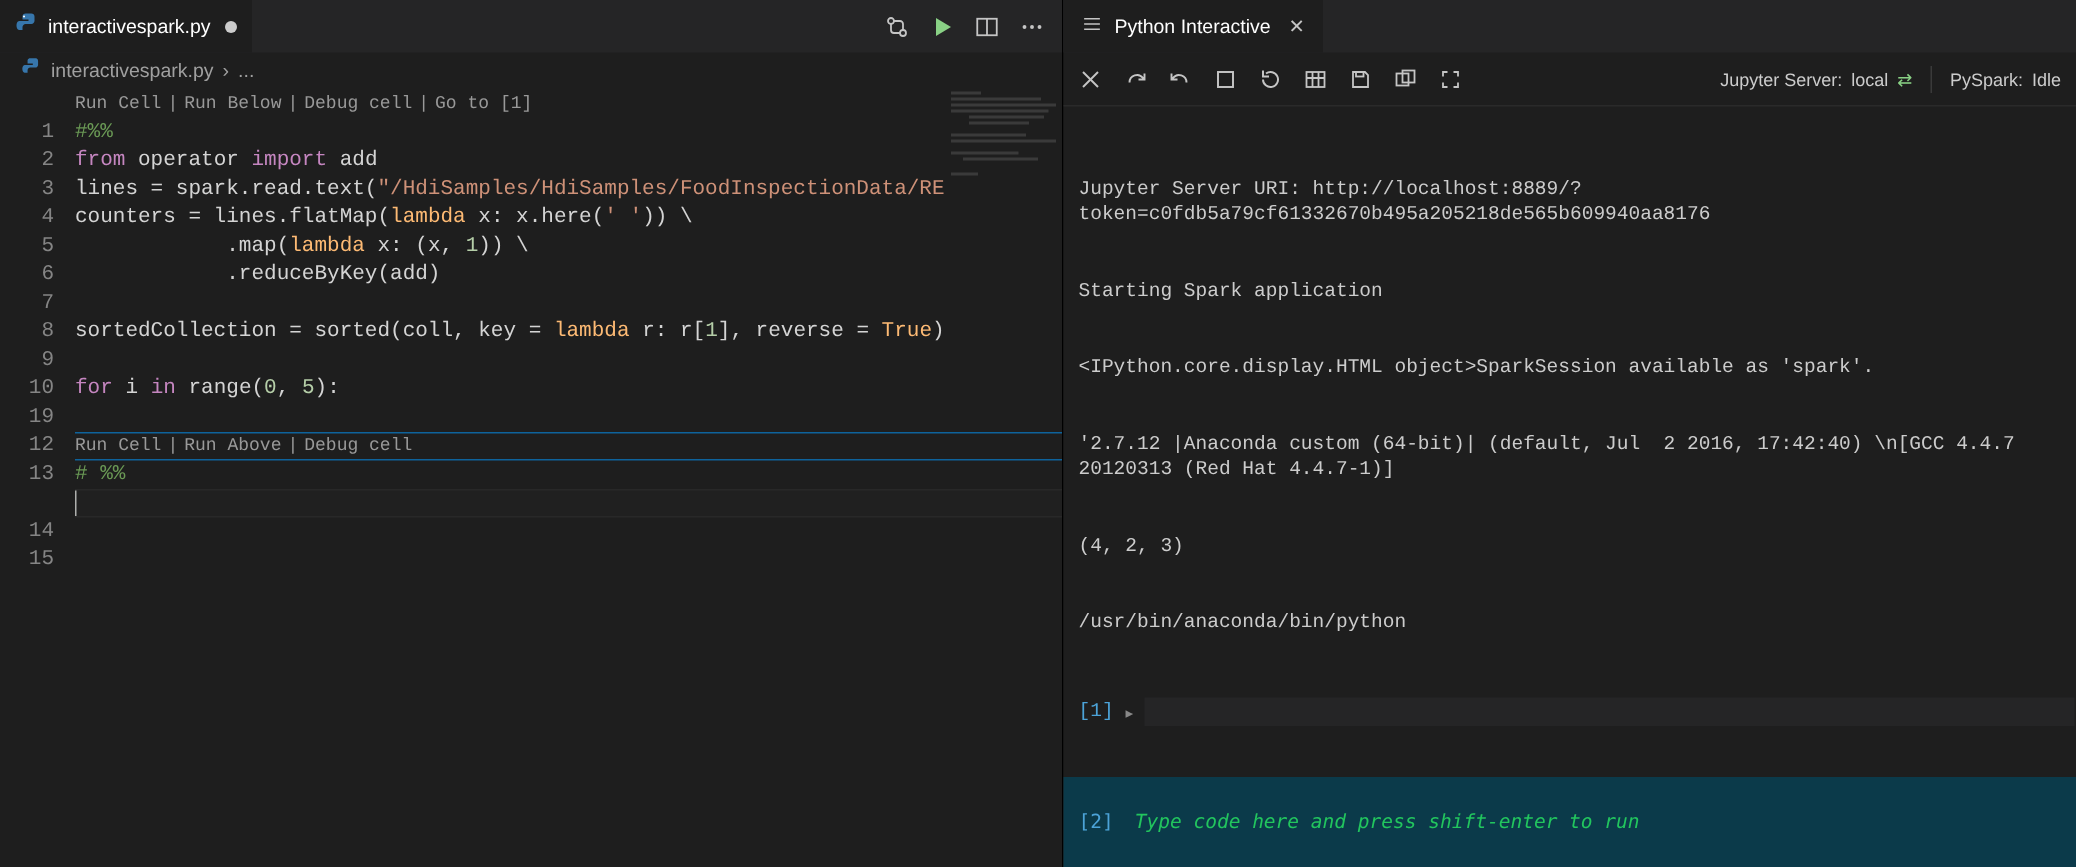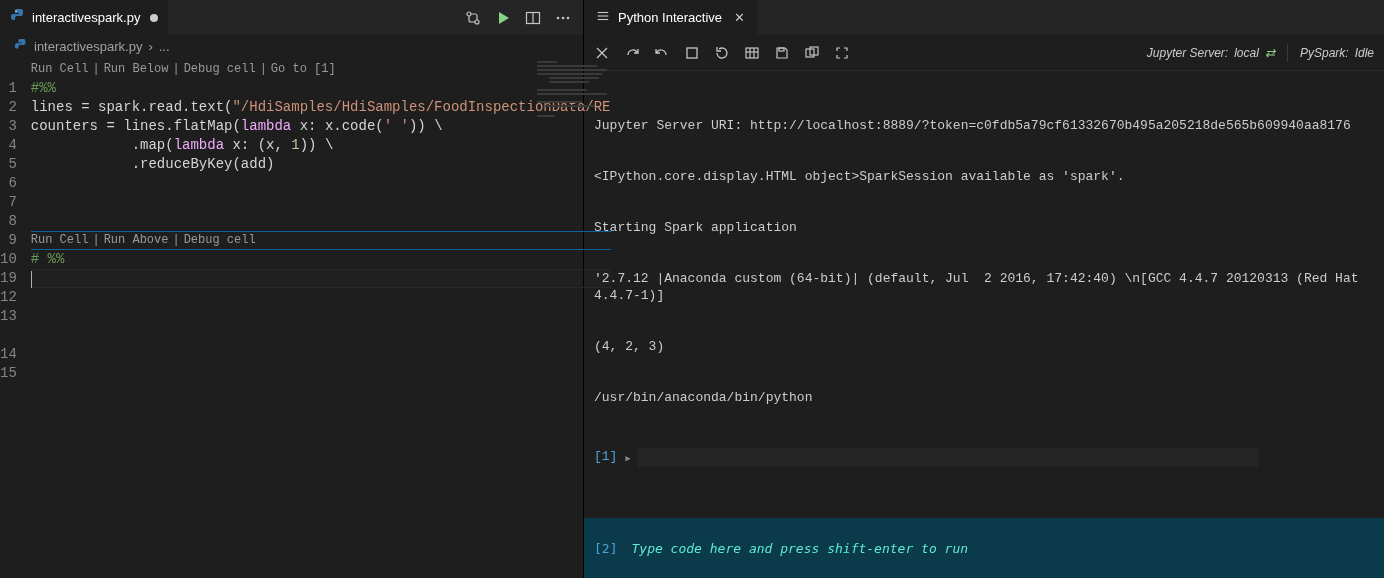--- a/index.html
+++ b/index.html
@@ -5,21 +5,21 @@
 * { margin: 0; padding: 0; box-sizing: border-box; }
 body {
   width: 1384px; height: 578px;
   background: #1e1e1e;
   font-family: "Segoe UI", Arial, sans-serif;
   font-size: 13px;
   color: #cccccc;
   display: flex;
   overflow: hidden;
 }
-.pane-left { width: 584px; height: 100%; display: flex; flex-direction: column; border-right: 1px solid #000; }
+.pane-left { width: 709px; height: 100%; display: flex; flex-direction: column; border-right: 1px solid #000; }
 .pane-right { flex: 1; height: 100%; display: flex; flex-direction: column; background: #1e1e1e; }
 
 
 .tab-bar { height: 35px; background: #252526; display: flex; align-items: center; }
 .tab { height: 35px; display: flex; align-items: center; padding: 0 10px; gap: 6px; background: #1e1e1e; color: #ffffff; }
 .tab .dot { width: 8px; height: 8px; border-radius: 50%; background: #cccccc; margin-left: 4px; }
 .tab-actions { margin-left: auto; display: flex; gap: 14px; padding-right: 12px; color: #c5c5c5; }
 .tab-actions svg { width: 16px; height: 16px; }
 .icon-btn { display: flex; align-items: center; justify-content: center; cursor: pointer; }
 
@@ -31,56 +31,56 @@
 .editor-container { flex: 1; display: flex; position: relative; font-family: Consolas, 'Courier New', monospace; font-size: 14px; line-height: 19px; }
 .gutter { width: 50px; text-align: right; color: #858585; padding-right: 14px; padding-top: 22px; user-select: none; }
 .gutter div { height: 19px; }
 .code-area { flex: 1; padding-top: 3px; position: relative; }
 .code-lens { color: #999999; font-size: 12px; height: 19px; display: flex; align-items: center; }
 .code-lens span.sep { margin: 0 4px; }
 .code-line { height: 19px; white-space: pre; color: #d4d4d4; }
 .code-line.cursor-line { border-top: 1px solid #282828; border-bottom: 1px solid #282828; background: rgba(255,255,255,0.01); }
 .cursor { display: inline-block; width: 1px; height: 17px; background: #aeafad; vertical-align: middle; }
 .tk-kw { color: #c586c0; }
-.tk-kw2 { color: #f0abfc; }
+.tk-kw2 { color: #fdba74; }
 .tk-str { color: #ce9178; }
 .tk-num { color: #b5cea8; }
 .tk-com { color: #6a9955; }
 .hl-border { border-top: 1px solid #0e639c; border-bottom: 1px solid #0e639c; }
 
 
 .minimap { position: absolute; right: 0; top: 0; width: 80px; height: 120px; }
 .minimap .chunk { position: absolute; height: 2px; background: #3a3a3a; }
 
 
 .r-tab-bar { height: 35px; background: #252526; display: flex; align-items: center; }
 .r-tab { height: 35px; display: flex; align-items: center; gap: 8px; padding: 0 12px; background: #1e1e1e; color: #ffffff; }
 .r-tab svg { width: 14px; height: 14px; }
 .r-tab .close { color: #c5c5c5; margin-left: 4px; cursor: pointer; }
 .r-tab-actions { margin-left: auto; padding-right: 12px; color: #c5c5c5; }
 
 
 .r-toolbar { height: 36px; display: flex; align-items: center; padding: 0 10px; border-bottom: 1px solid #2a2a2a; }
 .r-toolbar .tgroup { display: flex; gap: 14px; }
 .r-toolbar svg { width: 16px; height: 16px; }
-.r-status { margin-left: auto; display: flex; align-items: center; gap: 6px; font-size: 12px; color: #cccccc; font-style: italic; }
+.r-status { margin-left: auto; display: flex; align-items: center; gap: 6px; font-size: 12px; color: #cccccc; }
 .r-status .sep { width: 1px; height: 18px; background: #3a3a3a; margin: 0 6px; }
 .green-dot { color: #89d185; }
 
 
 .r-output { flex: 1; overflow: auto; font-family: Consolas, 'Courier New', monospace; font-size: 13px; line-height: 17px; padding: 12px 0 0 10px; color: #cccccc; }
 .info-block { padding-left: 0px; white-space: pre-wrap; }
 .cell { margin-top: 8px; display: flex; }
 .cell-prompt { color: #4ca3d8; width: 30px; flex-shrink: 0; }
 .cell-code { background: #252526; padding: 2px 6px; display: inline-block; min-width: 620px; }
 
 
 .r-input { height: 60px; background: #0b3a4a; display: flex; align-items: center; padding: 0 10px; font-family: Consolas, monospace; font-size: 13px; position: relative; }
 .r-input .prompt { color: #4ca3d8; margin-right: 14px; }
-.r-input .placeholder { color: #5eead4; font-style: italic; }
+.r-input .placeholder { color: #22c55e; font-style: italic; }
 
 .py-icon { width: 16px; height: 16px; }
 .run-icon { color: #89d185; }
 </style>
 </head>
 <body>
 
 <div class="pane-left">
   <div class="tab-bar">
     <div class="tab">
@@ -154,26 +154,29 @@
       <div class="code-lens">
         <span>Run Cell</span>
           <span class="sep">|</span>
         <span>Run Below</span>
           <span class="sep">|</span>
         <span>Debug cell</span>
           <span class="sep">|</span>
         <span>Go to [1]</span>
       </div>
       <div class="code-line"><span class="tk-com">#%%</span></div>
+      <div class="code-line"><span class="tk-kw">from</span><span> operator </span><span class="tk-kw">import</span><span> add</span></div>
       <div class="code-line"><span>lines = spark.read.text(</span><span class="tk-str">"/HdiSamples/HdiSamples/FoodInspectionData/RE</span></div>
-      <div class="code-line"><span>counters = lines.flatMap(</span><span class="tk-kw2">lambda</span><span> x: x.code(</span><span class="tk-str">' '</span><span>)) \</span></div>
+      <div class="code-line"><span>counters = lines.flatMap(</span><span class="tk-kw2">lambda</span><span> x: x.here(</span><span class="tk-str">' '</span><span>)) \</span></div>
       <div class="code-line"><span>            .map(</span><span class="tk-kw2">lambda</span><span> x: (x, </span><span class="tk-num">1</span><span>)) \</span></div>
       <div class="code-line"><span>            .reduceByKey(add)</span></div>
       <div class="code-line"><span></span></div>
+      <div class="code-line"><span>sortedCollection = sorted(coll, key = </span><span class="tk-kw2">lambda</span><span> r: r[</span><span class="tk-num">1</span><span>], reverse = </span><span class="tk-kw2">True</span><span>)</span></div>
       <div class="code-line"><span></span></div>
+      <div class="code-line"><span class="tk-kw">for</span><span> i </span><span class="tk-kw">in</span><span> range(</span><span class="tk-num">0</span><span>, </span><span class="tk-num">5</span><span>):</span></div>
       <div class="code-line"><span></span></div>
       <div class="code-lens hl-border">
         <span>Run Cell</span>
           <span class="sep">|</span>
         <span>Run Above</span>
           <span class="sep">|</span>
         <span>Debug cell</span>
       </div>
       <div class="code-line"><span class="tk-com"># %%</span></div>
       <div class="code-line cursor-line hl-border"><span class="cursor"></span><span></span></div>
@@ -278,22 +281,22 @@
       <span class="sep"></span>
       <span>PySpark: </span>
         <span>Idle</span>
 
     </div>
   </div>
 
   <div class="r-output">
     <div class="info-block">
       <div>Jupyter Server URI: http://localhost:8889/?token=c0fdb5a79cf61332670b495a205218de565b609940aa8176</div>
+      <div>Starting Spark application</div>
       <div>&lt;IPython.core.display.HTML object&gt;SparkSession available as 'spark'.</div>
-      <div>Starting Spark application</div>
       <div>'2.7.12 |Anaconda custom (64-bit)| (default, Jul  2 2016, 17:42:40) \n[GCC 4.4.7 20120313 (Red Hat 4.4.7-1)]</div>
       <div>(4, 2, 3)</div>
       <div>/usr/bin/anaconda/bin/python</div>
     </div>
 
     <div class="cell">
       <div class="cell-prompt">[1]</div>
       <div style="flex:1">
         <div style="display:flex">
           <div style="width:14px;color:#888;padding-top:2px">▸</div>

